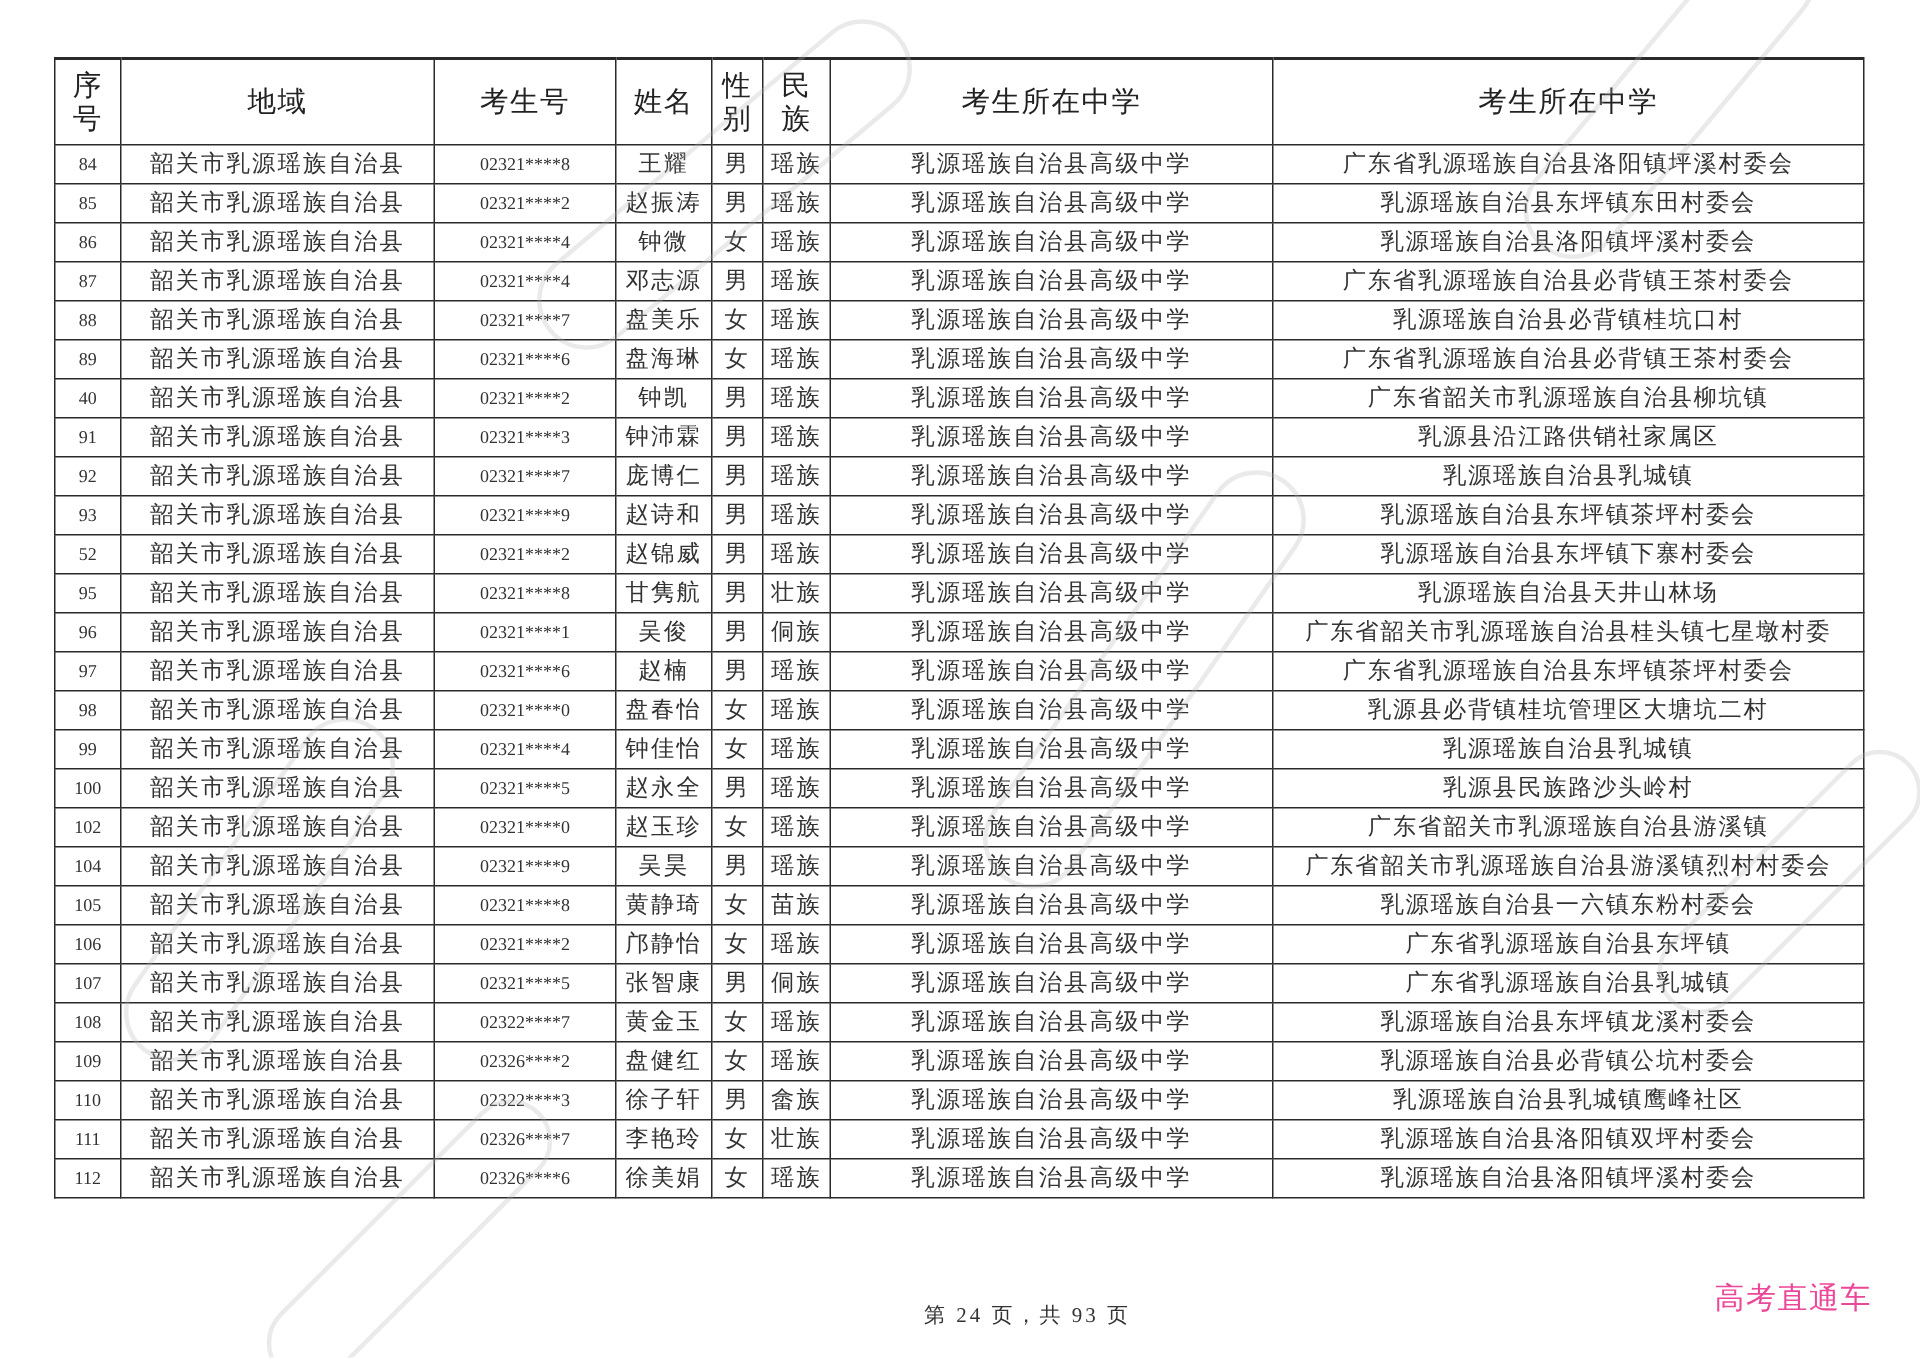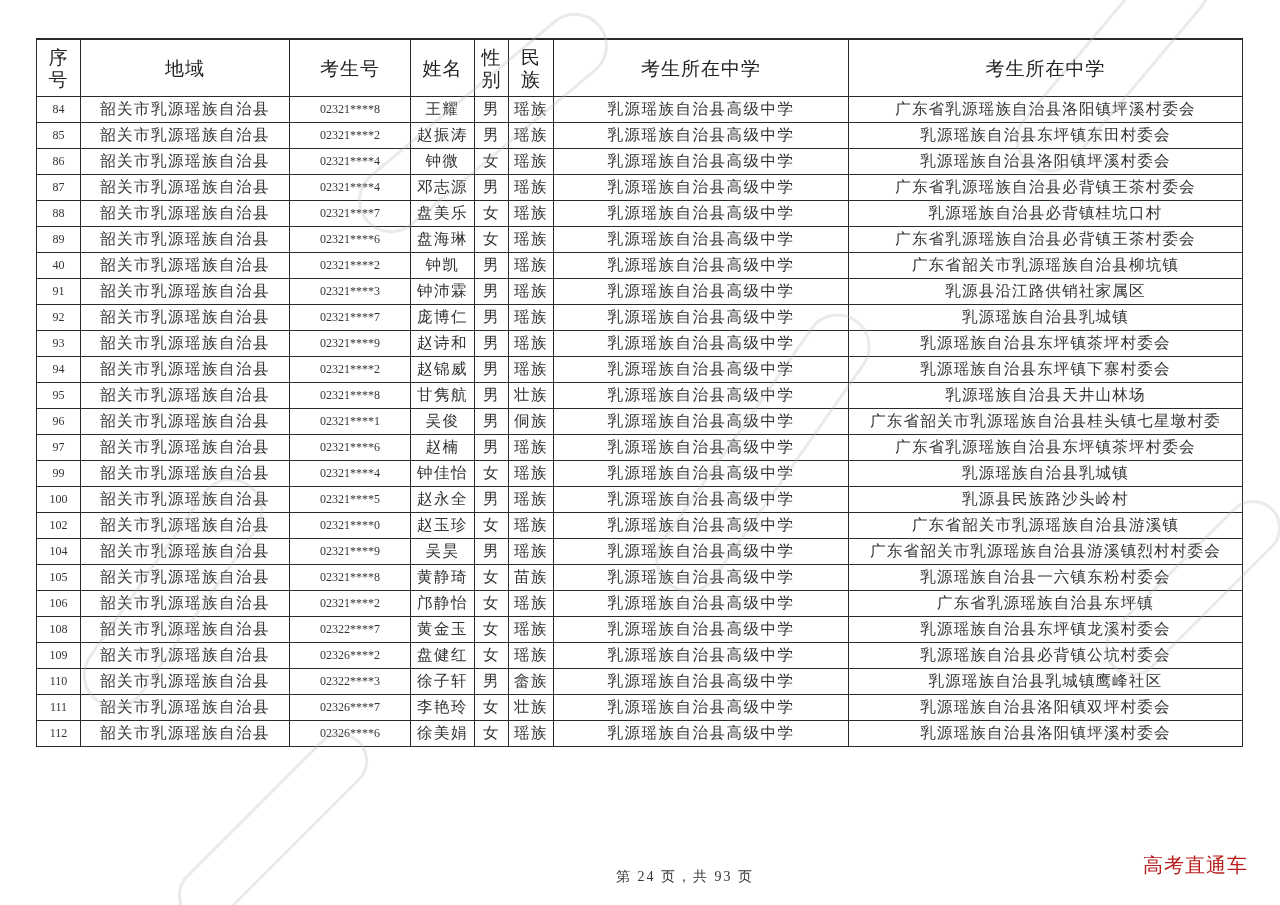--- a/index.html
+++ b/index.html
@@ -21,21 +21,21 @@
   table.roster td.num, table.roster td.id { letter-spacing: 0; font-family: "Liberation Serif", serif; font-size: 12px; }
   table.roster td.hukou { letter-spacing: 1.2px; }
   table.roster tr:first-child th { border-top-width: 2px; }
   .footer-page {
     position: absolute; top: 868px; left: 0; width: 1280px; text-align: center;
     font-size: 14px; color: #333; letter-spacing: 2px;
     font-family: "Liberation Serif", serif;
     padding-left: 45px;
   }
   .brand-mark {
-    position: absolute; left: 1143px; top: 852px; font-size: 20px; color: #b91c1c;
+    position: absolute; left: 1143px; top: 852px; font-size: 20px; color: #ec4899;
     font-family: "DejaVu Sans", sans-serif; letter-spacing: 1px; z-index: 4;
   }
 </style>
 </head>
 <body>
 
 <div class="watermark-layer">
   <div class="wm-stroke" style="left:40px;top:560px;width:260px;height:60px;transform:rotate(-55deg);"></div>
   <div class="wm-stroke" style="left:330px;top:90px;width:300px;height:60px;transform:rotate(-40deg);"></div>
   <div class="wm-stroke" style="left:600px;top:420px;width:320px;height:60px;transform:rotate(-55deg);"></div>
@@ -165,21 +165,21 @@
         <td class="num">93</td>
         <td>韶关市乳源瑶族自治县</td>
         <td class="id">02321****9</td>
         <td>赵诗和</td>
         <td>男</td>
         <td>瑶族</td>
         <td>乳源瑶族自治县高级中学</td>
         <td class="hukou">乳源瑶族自治县东坪镇茶坪村委会</td>
       </tr>
       <tr>
-        <td class="num">94</td>
+        <td class="num">52</td>
         <td>韶关市乳源瑶族自治县</td>
         <td class="id">02321****2</td>
         <td>赵锦威</td>
         <td>男</td>
         <td>瑶族</td>
         <td>乳源瑶族自治县高级中学</td>
         <td class="hukou">乳源瑶族自治县东坪镇下寨村委会</td>
       </tr>
       <tr>
         <td class="num">95</td>
@@ -205,20 +205,30 @@
         <td class="num">97</td>
         <td>韶关市乳源瑶族自治县</td>
         <td class="id">02321****6</td>
         <td>赵楠</td>
         <td>男</td>
         <td>瑶族</td>
         <td>乳源瑶族自治县高级中学</td>
         <td class="hukou">广东省乳源瑶族自治县东坪镇茶坪村委会</td>
       </tr>
       <tr>
+        <td class="num">98</td>
+        <td>韶关市乳源瑶族自治县</td>
+        <td class="id">02321****0</td>
+        <td>盘春怡</td>
+        <td>女</td>
+        <td>瑶族</td>
+        <td>乳源瑶族自治县高级中学</td>
+        <td class="hukou">乳源县必背镇桂坑管理区大塘坑二村</td>
+      </tr>
+      <tr>
         <td class="num">99</td>
         <td>韶关市乳源瑶族自治县</td>
         <td class="id">02321****4</td>
         <td>钟佳怡</td>
         <td>女</td>
         <td>瑶族</td>
         <td>乳源瑶族自治县高级中学</td>
         <td class="hukou">乳源瑶族自治县乳城镇</td>
       </tr>
       <tr>
@@ -263,20 +273,30 @@
       </tr>
       <tr>
         <td class="num">106</td>
         <td>韶关市乳源瑶族自治县</td>
         <td class="id">02321****2</td>
         <td>邝静怡</td>
         <td>女</td>
         <td>瑶族</td>
         <td>乳源瑶族自治县高级中学</td>
         <td class="hukou">广东省乳源瑶族自治县东坪镇</td>
+      </tr>
+      <tr>
+        <td class="num">107</td>
+        <td>韶关市乳源瑶族自治县</td>
+        <td class="id">02321****5</td>
+        <td>张智康</td>
+        <td>男</td>
+        <td>侗族</td>
+        <td>乳源瑶族自治县高级中学</td>
+        <td class="hukou">广东省乳源瑶族自治县乳城镇</td>
       </tr>
       <tr>
         <td class="num">108</td>
         <td>韶关市乳源瑶族自治县</td>
         <td class="id">02322****7</td>
         <td>黄金玉</td>
         <td>女</td>
         <td>瑶族</td>
         <td>乳源瑶族自治县高级中学</td>
         <td class="hukou">乳源瑶族自治县东坪镇龙溪村委会</td>

